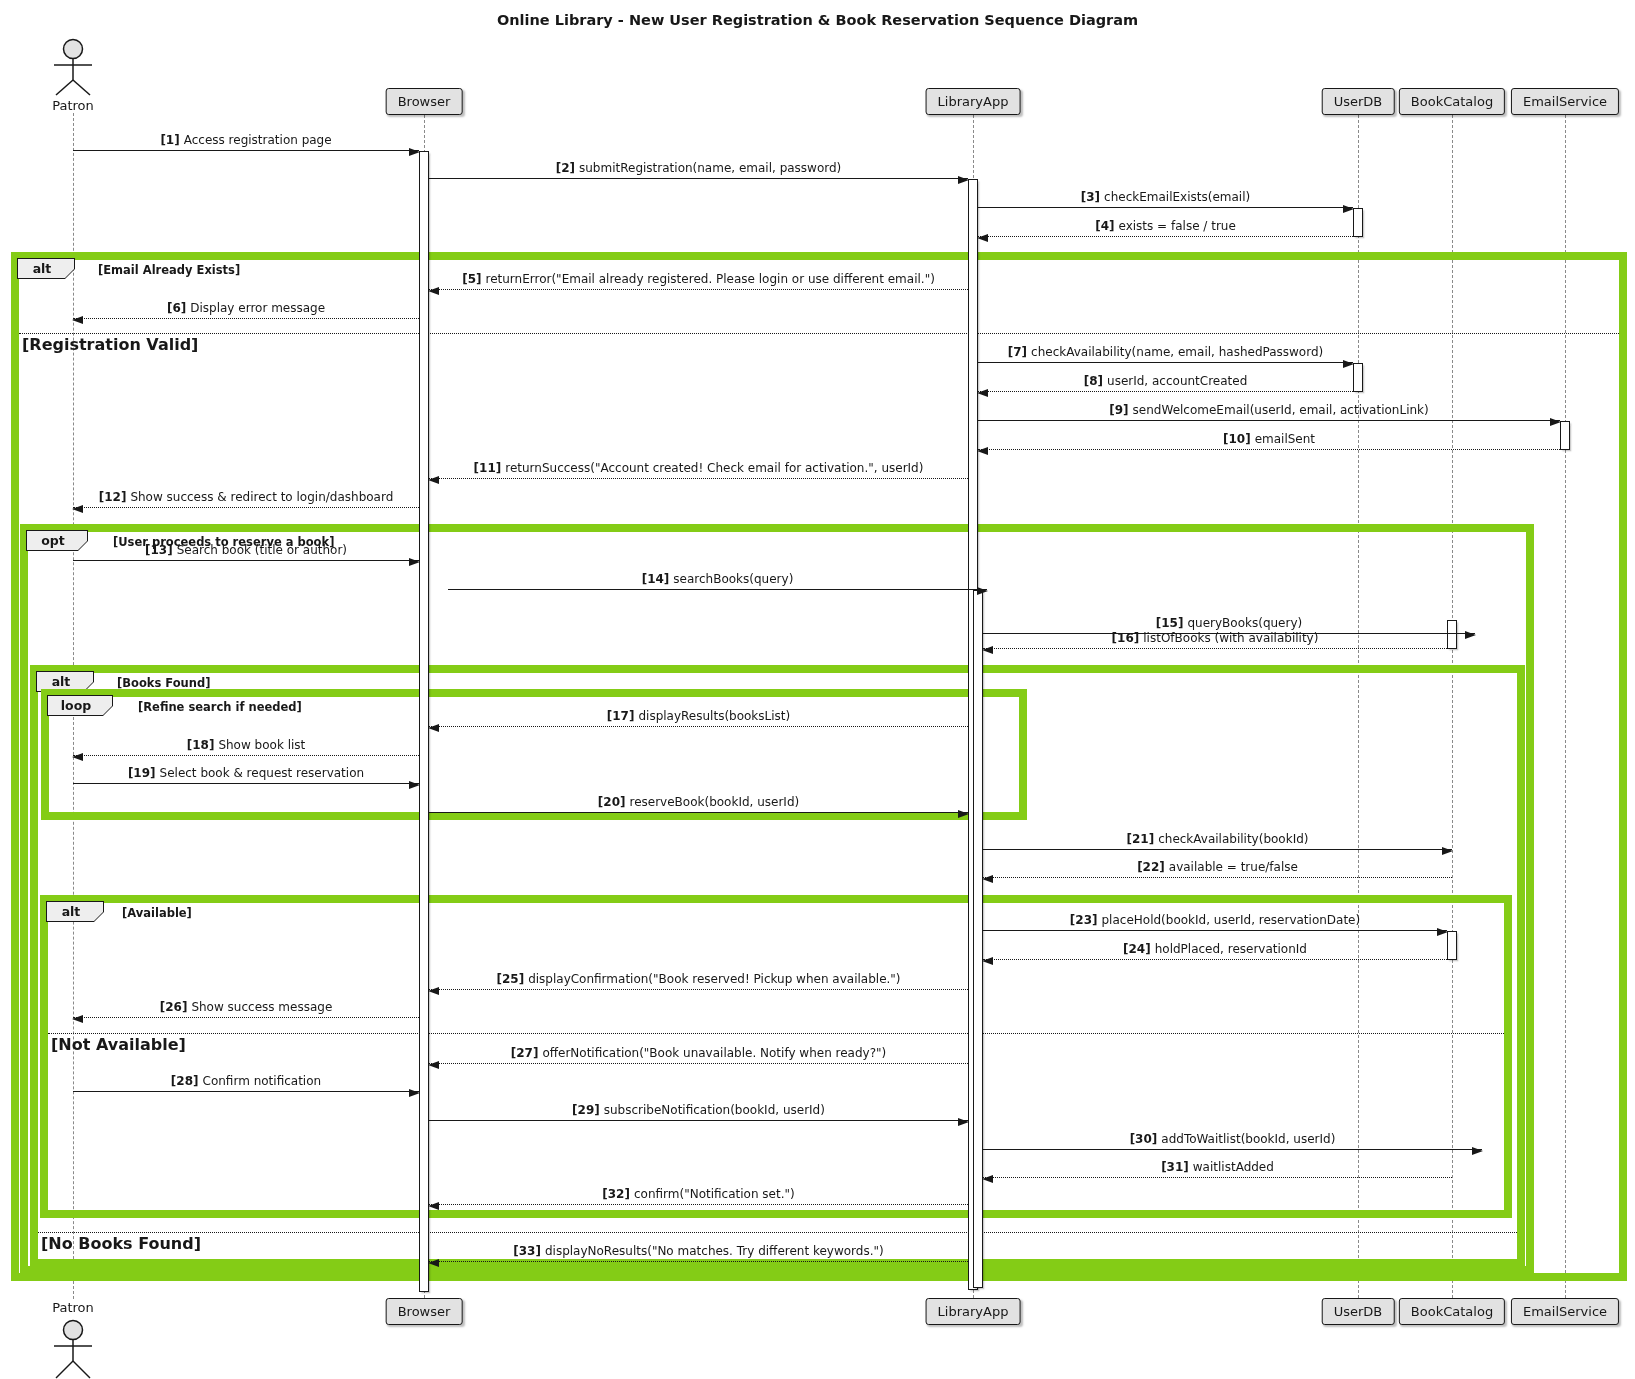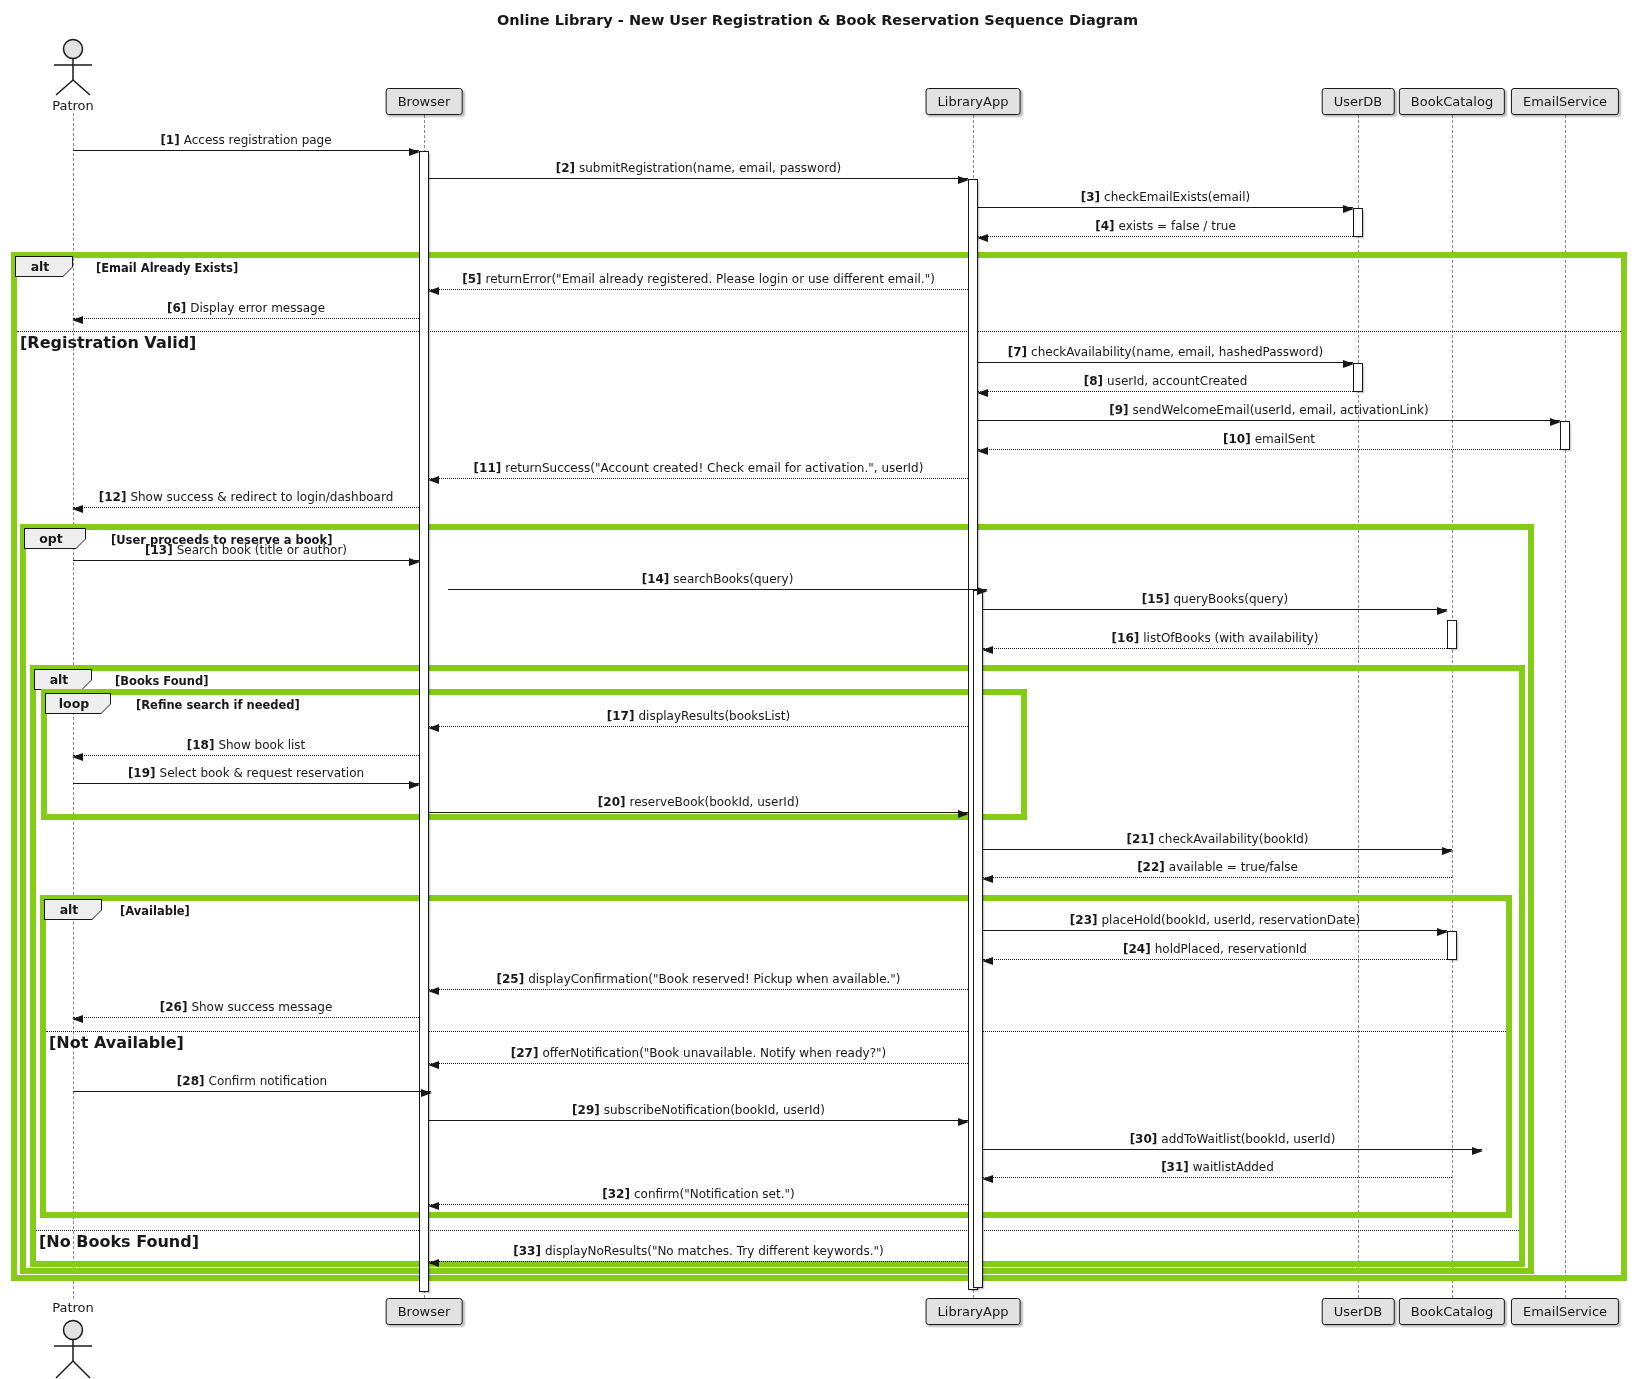--- a/index.html
+++ b/index.html
@@ -22,21 +22,21 @@
   .msg .lbl{position:absolute;left:0;right:0;bottom:4px;text-align:center;white-space:nowrap;
             font-size:12px;}
   .msg .lbl b{font-weight:bold;margin-right:4px;}
   .msg .line{position:absolute;left:0;right:0;bottom:0;height:0;border-top:1.2px solid #181818;}
   .msg.d .line{border-top:1.2px dotted #181818;}
   .ar{position:absolute;right:-1px;bottom:-4.5px;width:0;height:0;
       border-left:11px solid #181818;border-top:4.5px solid transparent;border-bottom:4.5px solid transparent;}
   .al{position:absolute;left:-1px;bottom:-4.5px;width:0;height:0;
       border-right:11px solid #181818;border-top:4.5px solid transparent;border-bottom:4.5px solid transparent;}
   
-  .frame{position:absolute;border:6px solid #84cc16;box-sizing:border-box;background:transparent;}
+  .frame{position:absolute;border:8px solid #84cc16;box-sizing:border-box;background:transparent;}
   .ftab{position:absolute;top:-2px;left:-2px;background:#181818;
         clip-path:polygon(0 0,100% 0,100% 52%,calc(100% - 10px) 100%,0 100%);}
   .ftab .in{position:absolute;left:1px;top:1px;right:1px;bottom:1px;background:#eeeeee;
         clip-path:polygon(0 0,100% 0,100% 52%,calc(100% - 9px) 100%,0 100%);}
   .ftab .tlab{position:absolute;left:0;top:0;right:8px;bottom:0;text-align:center;
         font-size:12.5px;font-weight:bold;line-height:21px;}
   .fcond{position:absolute;top:3px;font-size:11.5px;font-weight:bold;white-space:nowrap;}
   .fdiv{position:absolute;left:0;right:0;border-top:1.5px dotted #181818;height:18px;}
   .fdiv .dlab{position:absolute;left:3px;top:1px;font-size:16px;font-weight:bold;white-space:nowrap;}
   svg.actor line, svg.actor circle{stroke:#181818;}
@@ -191,21 +191,21 @@
   <div class="msg" style="left:73px;width:346px;top:543px;">
       <div class="lbl"><b>[13]</b><span>Search book (title or author)</span></div>
       <div class="line"></div>
       <span class="ar"></span>
     </div>
   <div class="msg" style="left:448px;width:539px;top:572px;">
       <div class="lbl"><b>[14]</b><span>searchBooks(query)</span></div>
       <div class="line"></div>
       <span class="ar"></span>
     </div>
-  <div class="msg" style="left:983px;width:464px;top:592px;">
+  <div class="msg" style="left:983px;width:464px;top:616px;padding-left:28px;">
       <div class="lbl"><b>[15]</b><span>queryBooks(query)</span></div>
       <div class="line"></div>
       <span class="ar"></span>
     </div>
   <div class="msg d" style="left:983px;width:464px;top:631px;">
       <div class="lbl"><b>[16]</b><span>listOfBooks (with availability)</span></div>
       <div class="line"></div>
       <span class="al"></span>
     </div>
   <div class="msg d" style="left:429px;width:539px;top:709px;">
@@ -256,21 +256,21 @@
   <div class="msg d" style="left:73px;width:346px;top:1000px;">
       <div class="lbl"><b>[26]</b><span>Show success message</span></div>
       <div class="line"></div>
       <span class="al"></span>
     </div>
   <div class="msg d" style="left:429px;width:539px;top:1046px;">
       <div class="lbl"><b>[27]</b><span>offerNotification("Book unavailable. Notify when ready?")</span></div>
       <div class="line"></div>
       <span class="al"></span>
     </div>
-  <div class="msg" style="left:73px;width:346px;top:1074px;padding-left:12px;">
+  <div class="msg" style="left:73px;width:346px;top:1074px;">
       <div class="lbl"><b>[28]</b><span>Confirm notification</span></div>
       <div class="line"></div>
       <span class="ar"></span>
     </div>
   <div class="msg" style="left:429px;width:539px;top:1103px;">
       <div class="lbl"><b>[29]</b><span>subscribeNotification(bookId, userId)</span></div>
       <div class="line"></div>
       <span class="ar"></span>
     </div>
   <div class="msg" style="left:983px;width:469px;top:1132px;padding-left:30px;">

